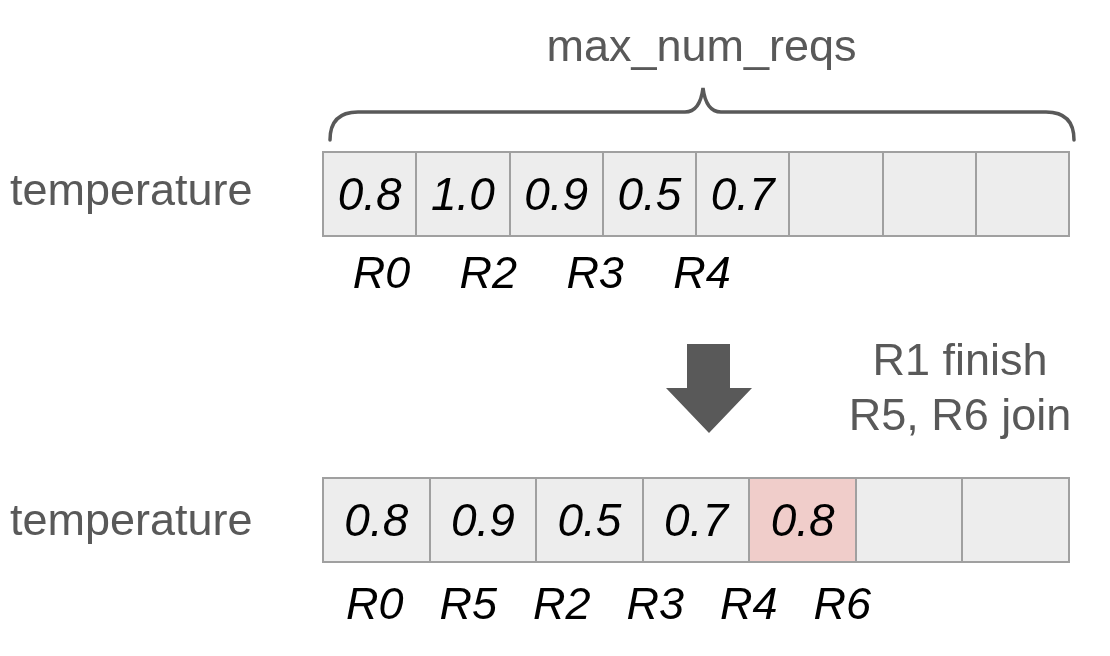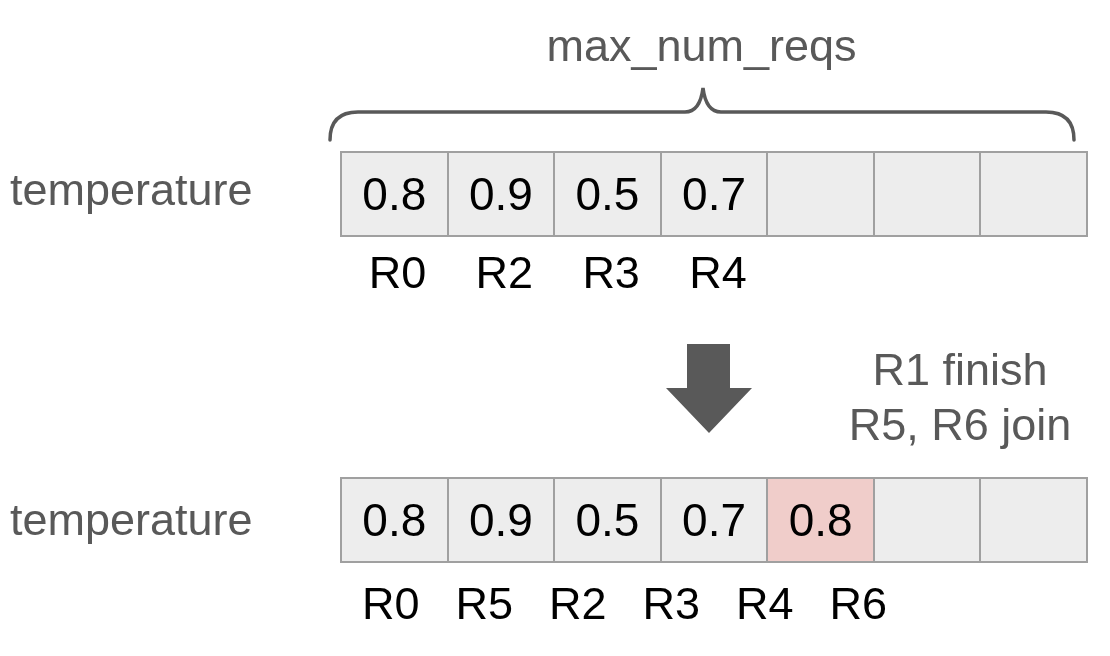--- a/index.html
+++ b/index.html
@@ -27,60 +27,62 @@
     position:absolute;
     left:10px; width:266px;
     font-size:45px; line-height:52px;
     color:var(--muted);
     white-space:nowrap;
   }
   .caption-top { top:164px; }
   .caption-bottom { top:494px; }
   .array-row {
     position:absolute;
-    left:340px; width:748px; height:86px;
+    left:322px; width:748px; height:86px;
     display:flex;
+    font-style:italic;
   }
   .row-top { top:151px; }
   .row-bottom { top:477px; }
   .cell {
     flex:1 1 0;
     background:var(--cell_bg);
     border:2px solid var(--cell_border);
     margin-left:-2px;
     display:flex;
     align-items:center;
     justify-content:center;
     font-size:46px;
     color:var(--value_text);
   }
   .cell:first-child { margin-left:0; }
   .cell.highlight { background:var(--cell_highlight); }
   .labels-row {
     position:absolute;
-    left:344px; width:748px;
+    left:328px; width:748px;
     display:flex;
+    font-style:italic;
   }
   .labels-top { top:247px; }
   .labels-bottom { top:578px; }
   .cell-label {
     flex:1 1 0;
     text-align:center;
     font-size:45px; line-height:52px;
     color:#000000;
     white-space:nowrap;
   }
   .arrow-svg {
     position:absolute;
     left:666px; top:344px;
     width:86px; height:90px;
   }
   .transition-text {
     position:absolute;
-    left:820px; top:342px; width:280px;
+    left:820px; top:332px; width:280px;
     text-align:center;
     font-size:45px; line-height:55px;
     color:var(--muted);
     white-space:nowrap;
   }
 </style>
 </head>
 <body>
 
 <div class="stage">
@@ -88,20 +90,21 @@
   <div class="brace-label">max_num_reqs</div>
 
   <svg class="brace-svg" viewBox="0 0 752 62" fill="none">
     <path d="M 4 58 Q 4 30 32 30 L 359 30 Q 374 30 377 6 Q 380 30 395 30 L 720 30 Q 748 30 748 58" stroke="var(--muted)" stroke-width="3.5" fill="none" stroke-linecap="round"></path>
   </svg>
 
   <div class="row-caption caption-top">temperature</div>
 
   <div class="array-row row-top">
     <div class="cell">0.8</div>
+    <div class="cell">1.0</div>
     <div class="cell">0.9</div>
     <div class="cell">0.5</div>
     <div class="cell">0.7</div>
     <div class="cell"></div>
     <div class="cell"></div>
     <div class="cell"></div>
   </div>
 
   <div class="labels-row labels-top">
     <div class="cell-label">R0</div>

